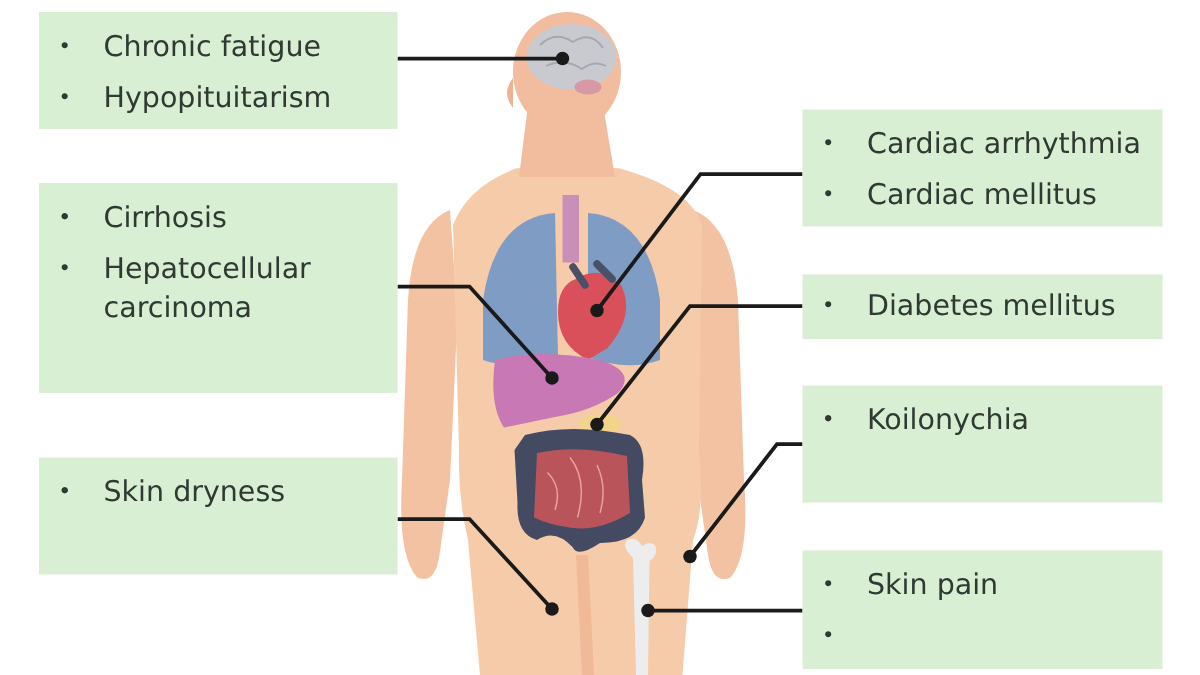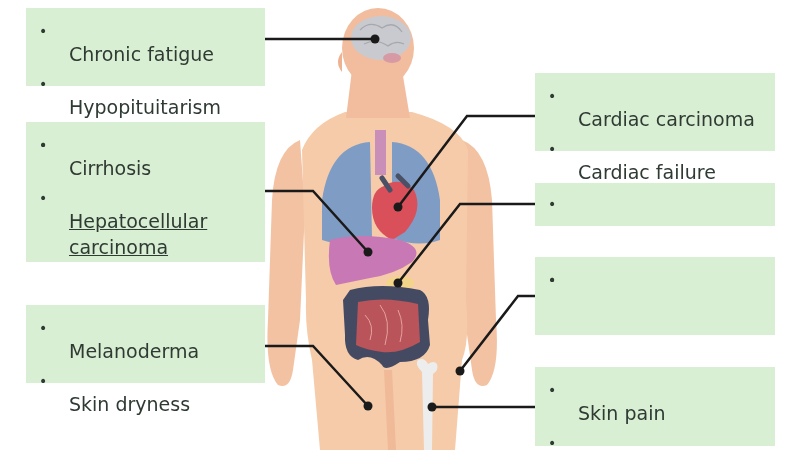--- a/index.html
+++ b/index.html
@@ -2,21 +2,21 @@
 <html><head>
 <meta charset="utf-8">
 <style>
   html, body { margin: 0; padding: 0; }
   body { width: 800px; height: 450px; background: #ffffff; position: relative; overflow: hidden;
          font-family: "DejaVu Sans", "Liberation Sans", sans-serif; }
   .box { position: absolute; background: #d9efd3; box-sizing: border-box; padding: 6px 0 0 0; }
   .box ul { list-style: none; margin: 0; padding: 0; }
   .box li { position: relative; padding-left: 43px; font-size: 19px; line-height: 34px; color: #2f3a33; }
   .box li .bullet { position: absolute; left: 13px; top: 0; font-size: 14px; color: #2f3a33; }
-  .box li .txt { display: inline-block; line-height: 26px; vertical-align: top; padding-top: 4px; margin-top: 23px; }
+  .box li .txt { display: inline-block; line-height: 26px; vertical-align: top; padding-top: 4px; }
   svg.fig { position: absolute; left: 0; top: 0; }
 </style>
 </head>
 <body>
 
 <svg class="fig" width="800" height="450" viewBox="0 0 800 450">
 
   <g>
 
     <path d="M300 140 Q275 150 272 200 L268 320 Q265 370 278 385 Q290 390 293 370 L300 320 L305 210 Z" fill="#f3c2a3"></path>
@@ -89,48 +89,48 @@
   <ul>
     <li><span class="bullet">•</span><span class="txt">Chronic fatigue</span></li>
     <li><span class="bullet">•</span><span class="txt">Hypopituitarism</span></li>
   </ul>
 </div>
 
 <div class="box" style="left:26px; top:122px; width:239px; height:140px;">
   <ul>
     <li><span class="bullet">•</span></li>
     <li><span class="bullet">•</span><span class="txt">Cirrhosis</span></li>
-    <li><span class="bullet">•</span><span class="txt" style="width:170px;text-decoration:underline;">Hepatocellular carcinoma</span></li>
+    <li><span class="bullet">•</span><span class="txt" style="width:170px;">Hepatocellular carcinoma</span></li>
   </ul>
 </div>
 
 <div class="box" style="left:26px; top:305px; width:239px; height:78px;">
   <ul>
-    <li><span class="bullet">•</span><span class="txt">Melanoderma</span></li>
+    <li><span class="bullet">•</span></li>
     <li><span class="bullet">•</span><span class="txt">Skin dryness</span></li>
   </ul>
 </div>
 
 <div class="box" style="left:535px; top:73px; width:240px; height:78px;">
   <ul>
-    <li><span class="bullet">•</span><span class="txt">Cardiac carcinoma</span></li>
-    <li><span class="bullet">•</span><span class="txt">Cardiac failure</span></li>
+    <li><span class="bullet">•</span><span class="txt">Cardiac arrhythmia</span></li>
+    <li><span class="bullet">•</span><span class="txt">Cardiac mellitus</span></li>
   </ul>
 </div>
 
 <div class="box" style="left:535px; top:183px; width:240px; height:43px; padding-top:4px;">
   <ul>
-    <li><span class="bullet">•</span></li>
+    <li><span class="bullet">•</span><span class="txt">Diabetes mellitus</span></li>
   </ul>
 </div>
 
 <div class="box" style="left:535px; top:257px; width:240px; height:78px;">
   <ul>
     <li><span class="bullet">•</span></li>
-    <li><span class="bullet">•</span></li>
+    <li><span class="bullet">•</span><span class="txt">Koilonychia</span></li>
   </ul>
 </div>
 
 <div class="box" style="left:535px; top:367px; width:240px; height:79px;">
   <ul>
     <li><span class="bullet">•</span><span class="txt">Skin pain</span></li>
     <li><span class="bullet">•</span></li>
   </ul>
 </div>
 

